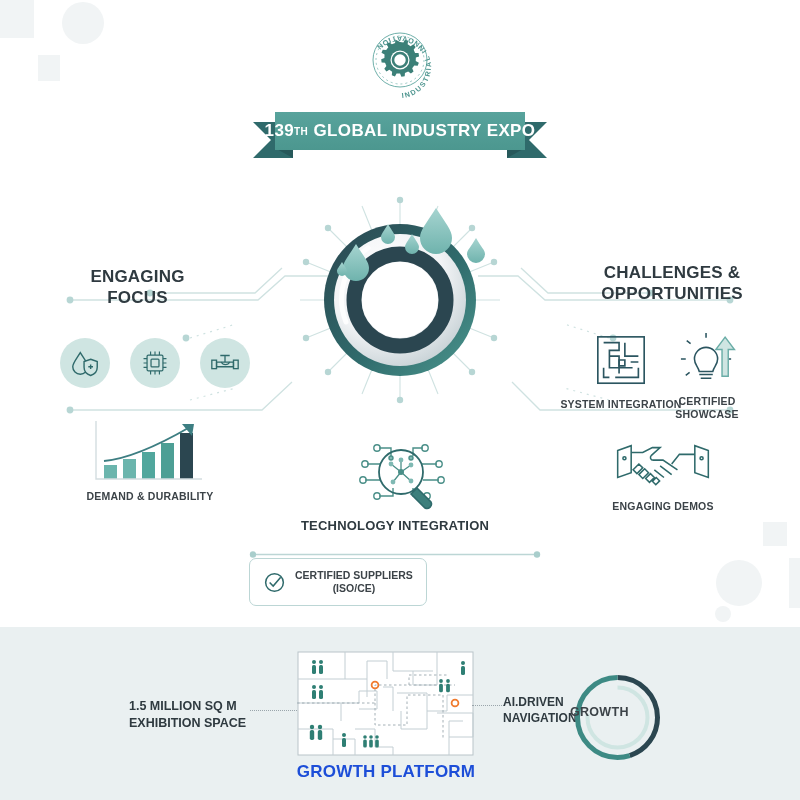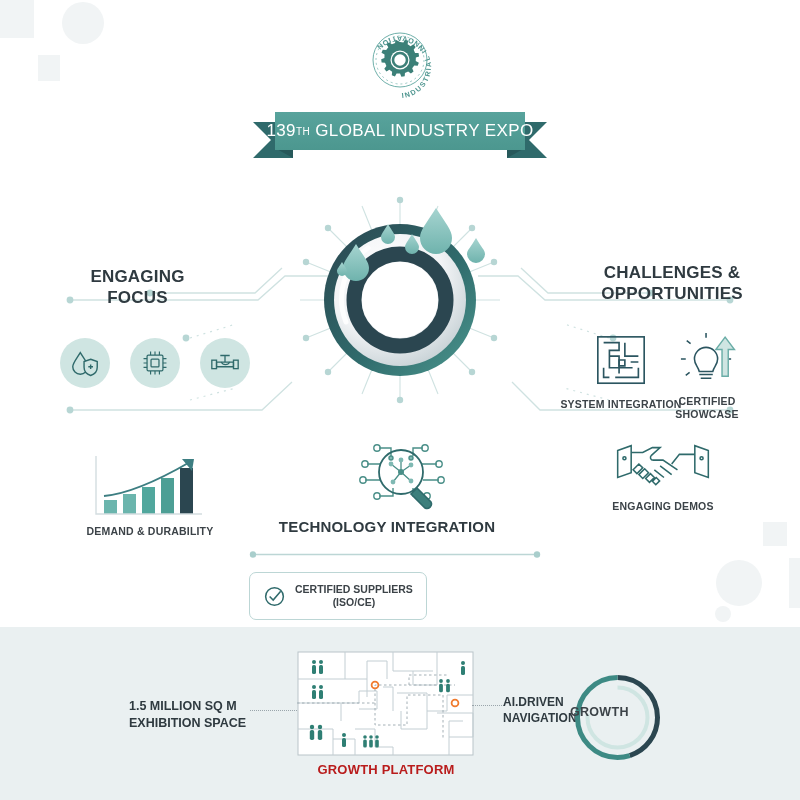--- a/index.html
+++ b/index.html
@@ -34,33 +34,33 @@
   .ribbon .tail.r { right:0; clip-path:polygon(0 0,100% 0,calc(100% - 18px) 50%,100% 100%,0 100%); }
   .ribbon .fold {
     position:absolute; top:36px; width:18px; height:10px; background:#27585a;
   }
   .ribbon .fold.l { left:22px; clip-path:polygon(0 0,100% 0,100% 100%); }
   .ribbon .fold.r { right:22px; clip-path:polygon(0 0,100% 0,0 100%); }
   .ribbon .body {
     position:absolute; left:22px; right:22px; top:0; height:38px;
     background:linear-gradient(180deg,#58a39c 0%,#4c978f 100%);
     display:flex; align-items:center; justify-content:center;
-    color:#fff; font-weight:normal; font-size:17px; letter-spacing:.4px;
+    color:#fff; font-weight:bold; font-size:17px; letter-spacing:.4px;
     white-space:nowrap;
   }
   .ribbon .body sup { font-size:10px; vertical-align:super; }
 
   
   .heading {
     position:absolute; font-size:17px; font-weight:bold; color:#2f3a40;
     line-height:1.25; text-align:center; white-space:pre-line; letter-spacing:.2px;
   }
   #h-product   { left:40px;  top:266px; width:195px; }
   #h-challenge { left:563px; top:262px; width:218px; }
-  #h-tech      { left:240px; top:518px; width:294px; font-size:15px; }
+  #h-tech      { left:248px; top:518px; width:294px; font-size:13px; }
 
   
   .net { position:absolute; inset:0; pointer-events:none; }
 
   
   .hub { position:absolute; left:296px; top:196px; width:208px; height:208px; }
 
   
   .icon-row { position:absolute; display:flex; gap:20px; }
   #row-product { left:60px; top:338px; }
@@ -70,48 +70,48 @@
   }
 
   
   .blk { position:absolute; text-align:center; }
   .blk .cap {
     font-size:10.5px; font-weight:bold; color:#3c4348;
     letter-spacing:.2px; line-height:1.25; white-space:pre-line; margin-top:5px;
   }
   #b-sysc  { left:556px; top:333px; width:130px; }
   #b-inno  { left:668px; top:330px; width:78px; }
-  #b-dem   { left:55px;  top:454px; width:190px; }
+  #b-dem   { left:55px;  top:419px; width:190px; }
   #b-eng   { left:588px; top:437px; width:150px; }
 
   
   .tech-icon { position:absolute; left:345px; top:434px; width:110px; height:78px; }
   .tech-rule { position:absolute; left:249px; top:545px; width:292px; height:9px; }
-  .chips { position:absolute; left:249px; top:572px; display:flex; gap:12px; }
+  .chips { position:absolute; left:249px; top:558px; display:flex; gap:12px; }
   .chip {
     border:1px solid #bcd6d5; border-radius:7px; background:#fff;
     height:48px; display:flex; align-items:center; gap:9px; padding:0 13px;
   }
   .chip .txt {
     font-size:10.5px; font-weight:bold; color:#3c4348;
     line-height:1.25; white-space:pre-line; text-align:center;
   }
 
   
   .sqm {
     position:absolute; left:129px; top:698px; width:160px;
     font-size:12.5px; font-weight:bold; color:#2f3a40;
     line-height:1.35; white-space:pre-line;
   }
   .leader-l { position:absolute; left:250px; top:710px; width:55px; height:2px;
     border-top:1.6px dotted #9aa5ab; }
   .floor { position:absolute; left:297px; top:651px; width:177px; height:105px; }
   .floor-cap {
     position:absolute; left:295px; top:762px; width:182px; text-align:center;
-    font-size:13px; font-weight:bold; color:#b91c1c; letter-spacing:.2px;
+    font-size:17px; font-weight:bold; color:#1d4ed8; letter-spacing:.2px;
   }
   .leader-r { position:absolute; left:472px; top:705px; width:32px; height:2px;
     border-top:1.6px dotted #9aa5ab; }
   .ai-nav {
     position:absolute; left:503px; top:694px; width:78px;
     font-size:12px; font-weight:bold; color:#2f3a40;
     line-height:1.35; white-space:pre-line;
   }
   .growth { position:absolute; left:570px; top:670px; width:95px; height:95px; }
   .growth-lbl {

